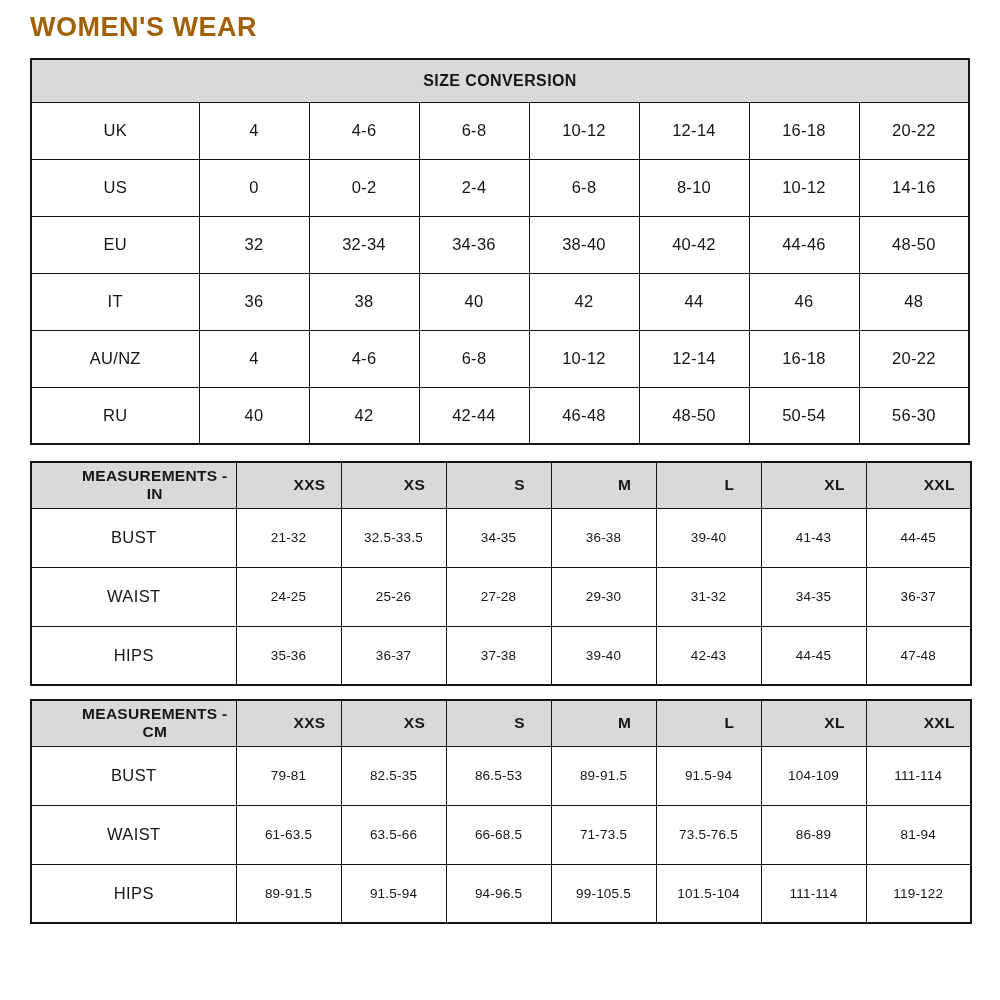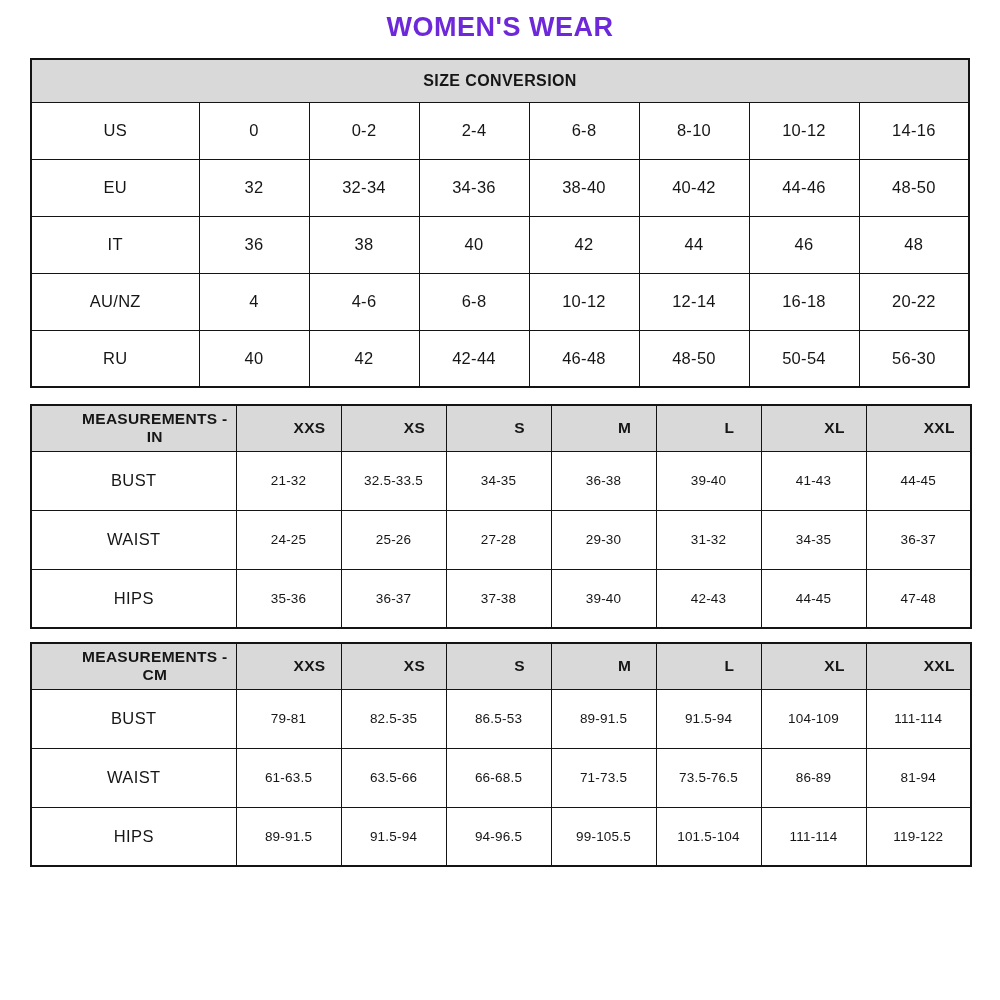--- a/index.html
+++ b/index.html
@@ -9,25 +9,24 @@
     font-family: "Liberation Sans", sans-serif;
     color: #111111;
   }
   .page {
     width: 1000px;
     height: 1000px;
     padding: 12px 30px 14px 30px;
     background: #ffffff;
   }
   .page-title {
-    text-align: center;
     font-size: 27px;
     font-weight: 700;
     letter-spacing: 0.5px;
-    color: #6d28d9;
+    color: #a16207;
     margin-bottom: 15px;
   }
   table {
     width: 940px;
     border-collapse: collapse;
     table-layout: fixed;
     border: 2.5px solid #141414;
   }
   td, th {
     border: 1.5px solid #141414;
@@ -71,20 +70,30 @@
     <colgroup>
       <col style="width:168px">
       <col span="7" style="width:110px">
     </colgroup>
     <thead>
       <tr>
         <th class="banner" colspan="8">SIZE CONVERSION</th>
       </tr>
     </thead>
     <tbody>
+        <tr>
+          <td class="row-label">UK</td>
+          <td>4</td>
+          <td>4-6</td>
+          <td>6-8</td>
+          <td>10-12</td>
+          <td>12-14</td>
+          <td>16-18</td>
+          <td>20-22</td>
+        </tr>
         <tr>
           <td class="row-label">US</td>
           <td>0</td>
           <td>0-2</td>
           <td>2-4</td>
           <td>6-8</td>
           <td>8-10</td>
           <td>10-12</td>
           <td>14-16</td>
         </tr>

